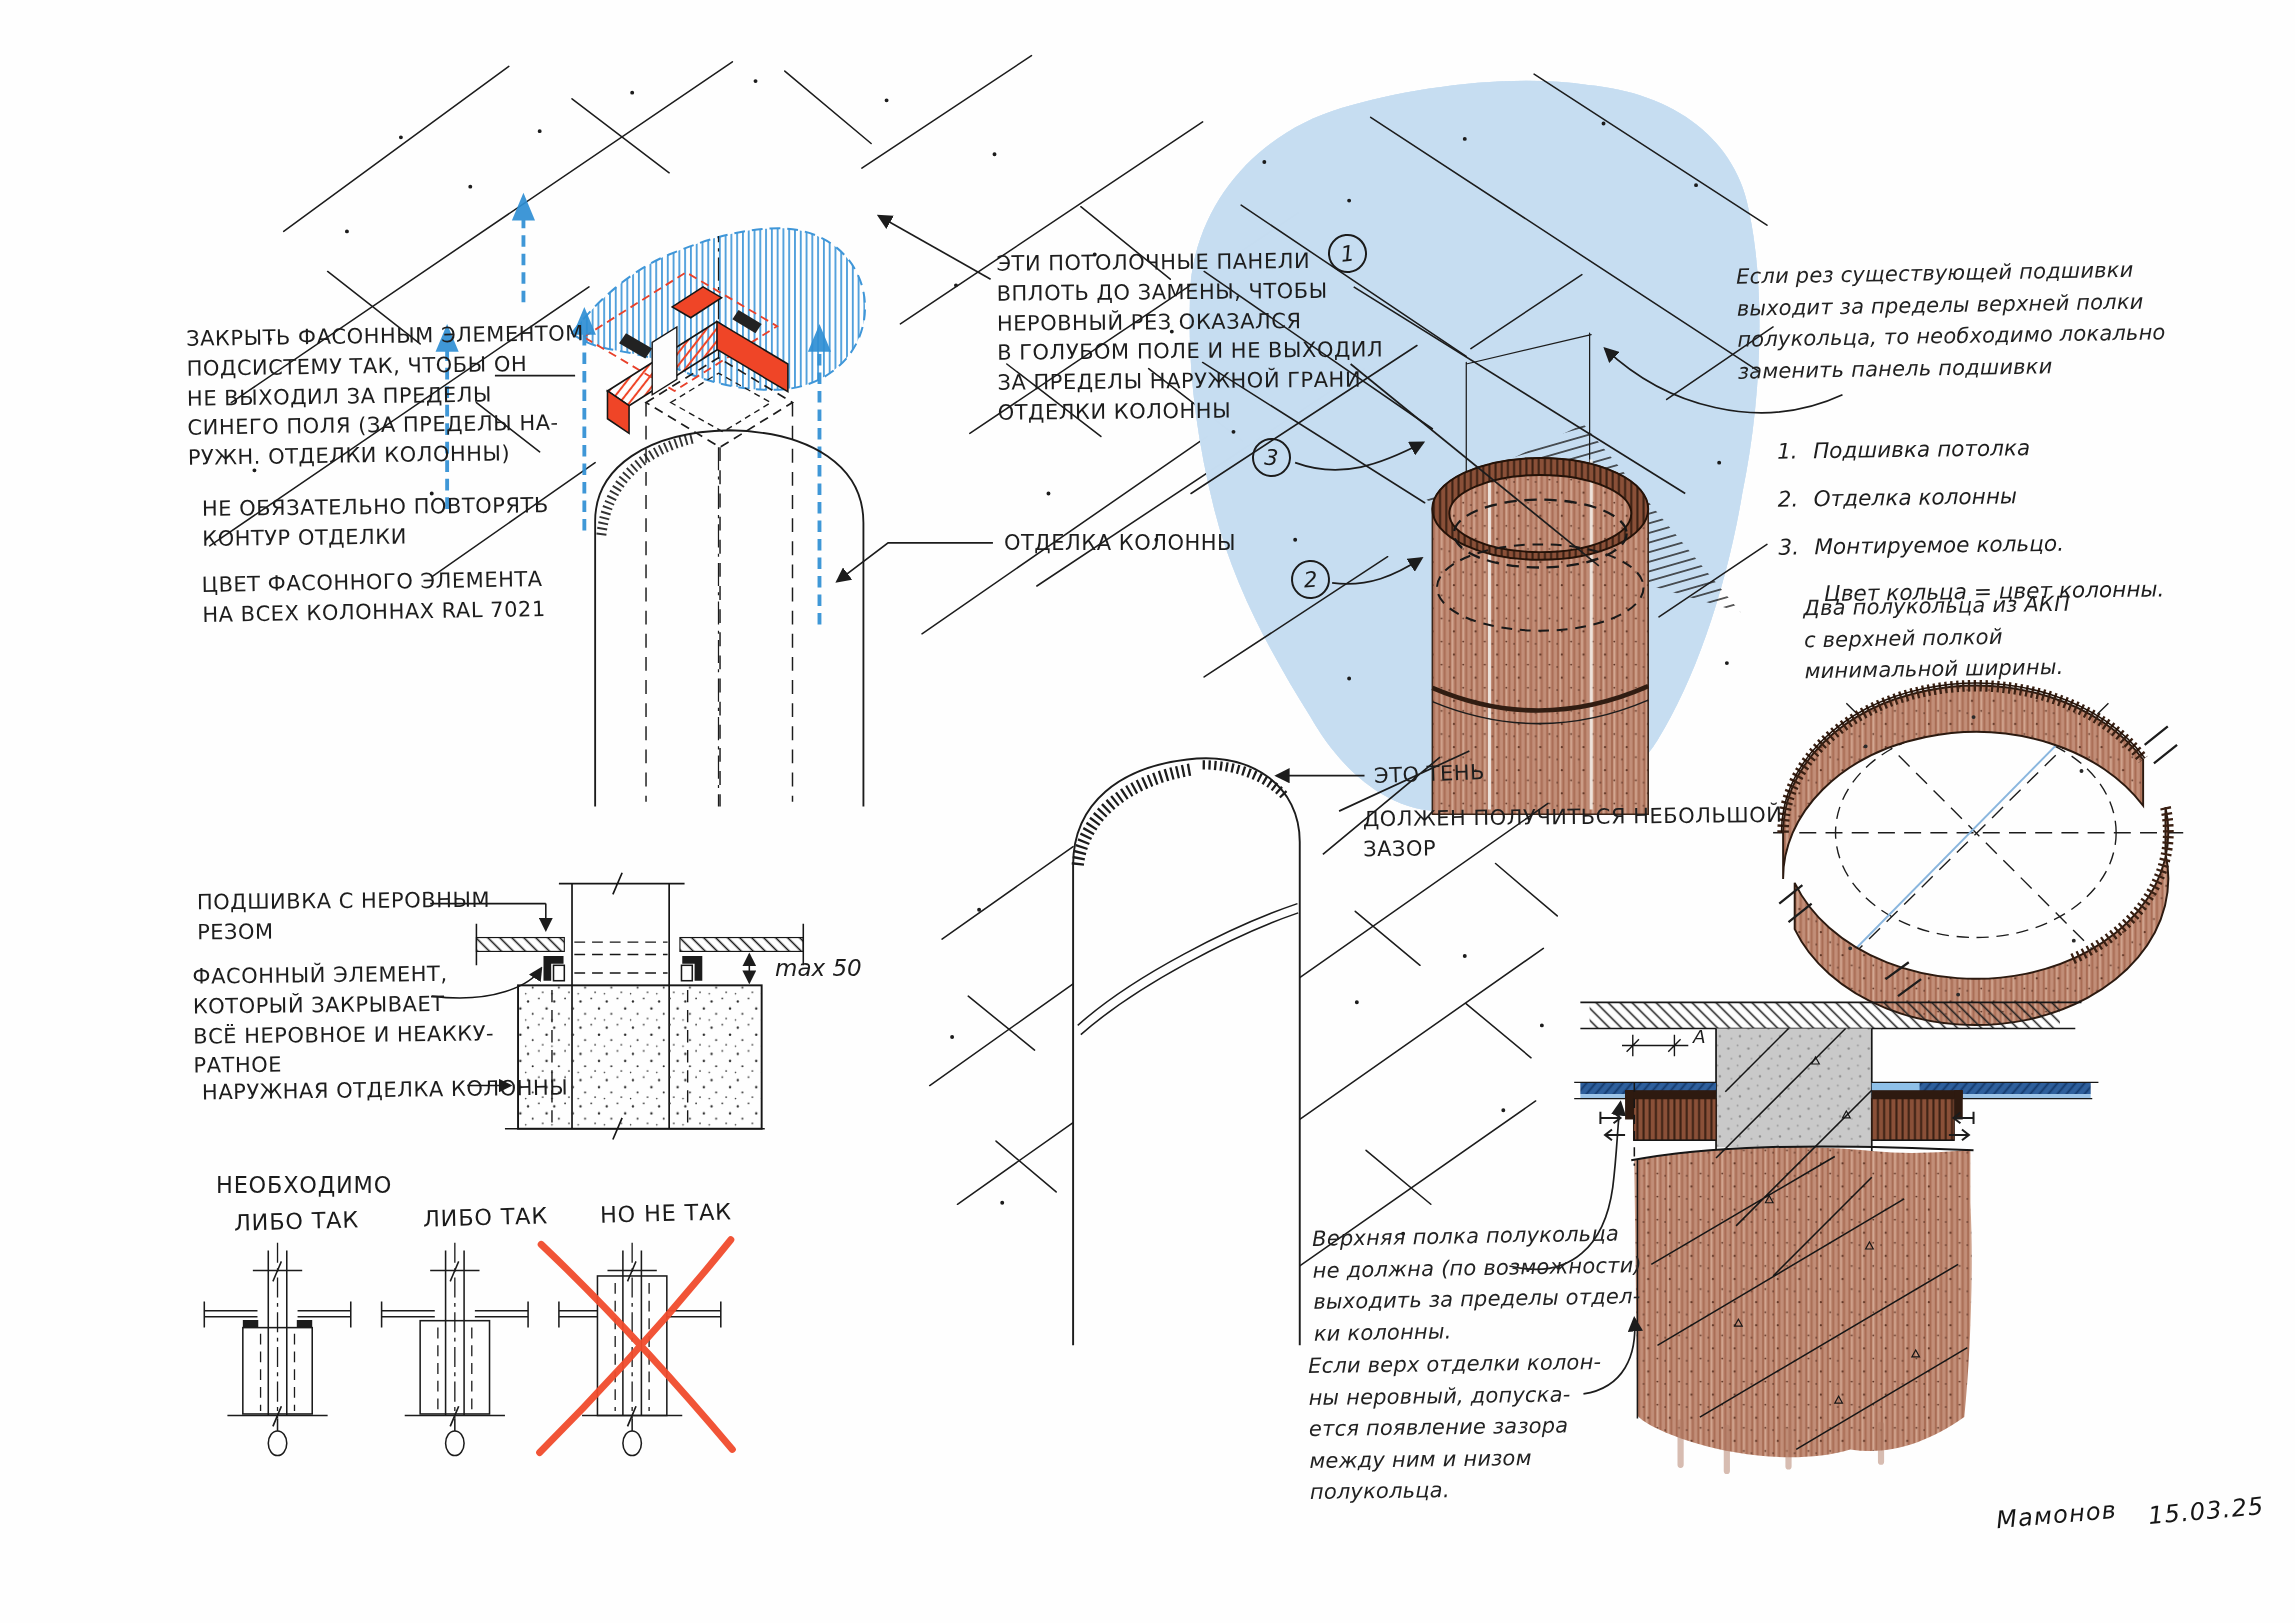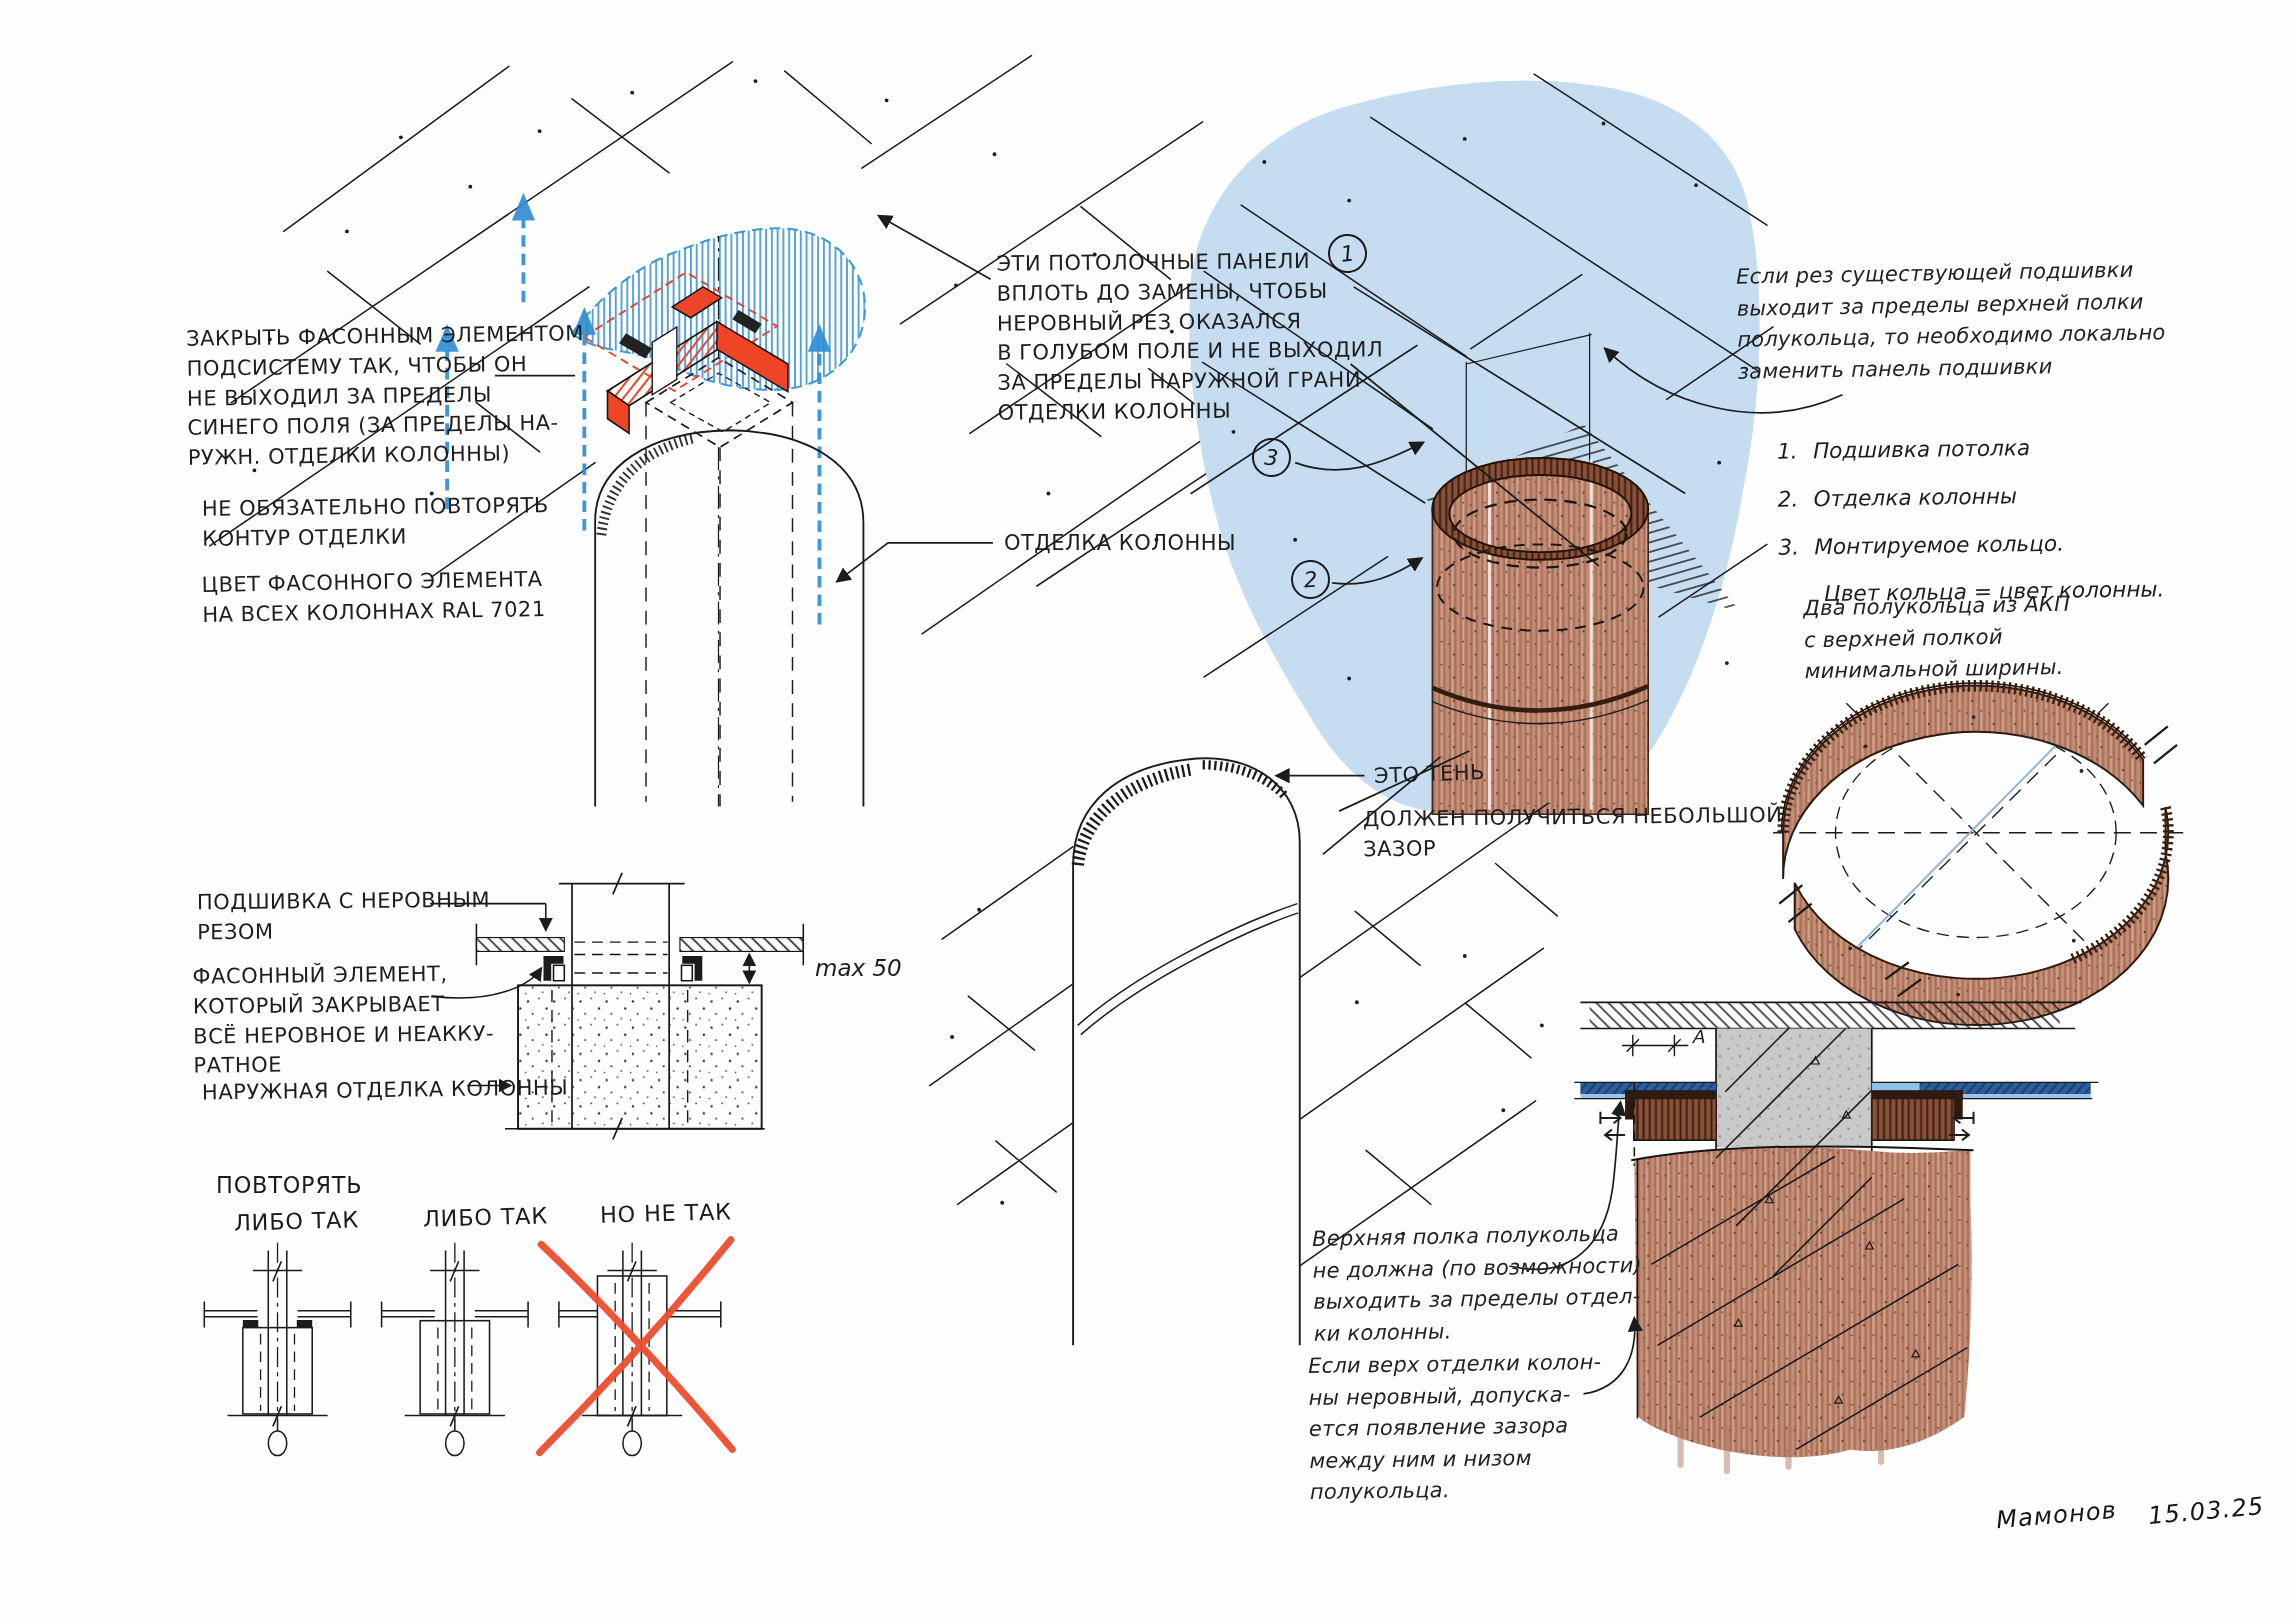--- a/index.html
+++ b/index.html
@@ -358,24 +358,24 @@
 <div class="note caps" style="left:1363px;top:803px;transform:rotate(-0.6deg);">ДОЛЖЕН ПОЛУЧИТЬСЯ НЕБОЛЬШОЙ
 ЗАЗОР</div>
 
 <div class="note caps" style="left:197px;top:887px;transform:rotate(-0.5deg);">ПОДШИВКА С НЕРОВНЫМ
 РЕЗОМ</div>
 <div class="note caps" style="left:193px;top:961px;transform:rotate(-0.6deg);">ФАСОННЫЙ ЭЛЕМЕНТ,
 КОТОРЫЙ ЗАКРЫВАЕТ
 ВСЁ НЕРОВНОЕ И НЕАККУ-
 РАТНОЕ</div>
 <div class="note caps" style="left:202px;top:1076px;transform:rotate(-0.8deg);">НАРУЖНАЯ ОТДЕЛКА КОЛОННЫ</div>
-<div class="note dim" style="left:775px;top:955px;margin-left:40px;">max 50</div>
+<div class="note dim" style="left:775px;top:955px;">max 50</div>
 <div class="note dim" style="left:1693px;top:1026px;font-size:18.5px;">A</div>
 
-<div class="opt" style="left:216px;top:1172px;">ПОВТОРЯТЬ</div>
+<div class="opt" style="left:216px;top:1172px;">НЕОБХОДИМО</div>
 <div class="opt" style="left:234px;top:1208px;transform:rotate(-1.5deg);">ЛИБО ТАК</div>
 <div class="opt" style="left:423px;top:1204px;transform:rotate(-1.5deg);">ЛИБО ТАК</div>
 <div class="opt" style="left:600px;top:1200px;transform:rotate(-1.5deg);">НО НЕ ТАК</div>
 
 <div class="note script" style="left:1313px;top:1221px;transform:rotate(-1deg);">Верхняя полка полукольца
 не должна (по возможности)
 выходить за пределы отдел-
 ки колонны.</div>
 <div class="note script" style="left:1309px;top:1349px;transform:rotate(-0.8deg);">Если верх отделки колон-
 ны неровный, допуска-

